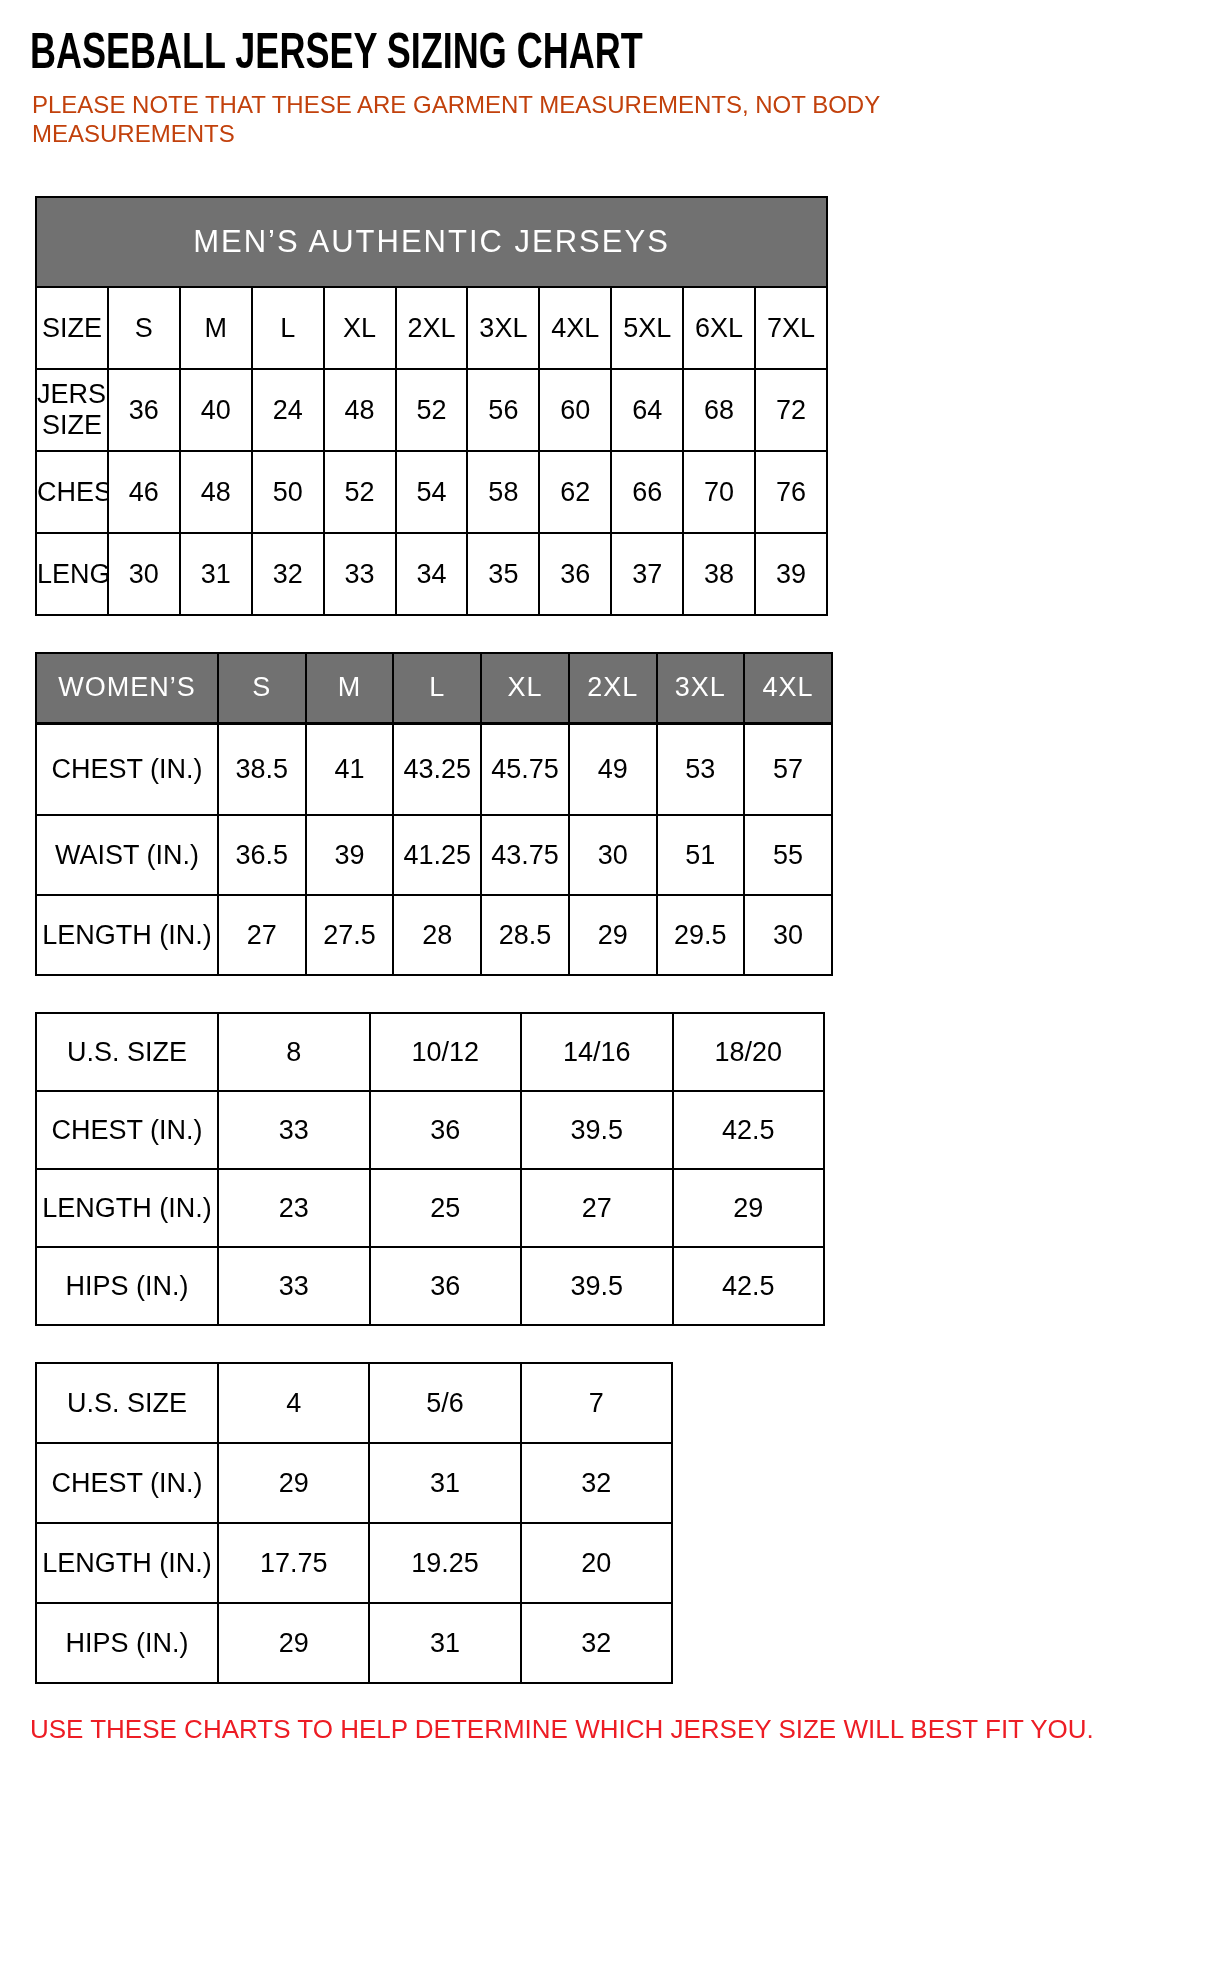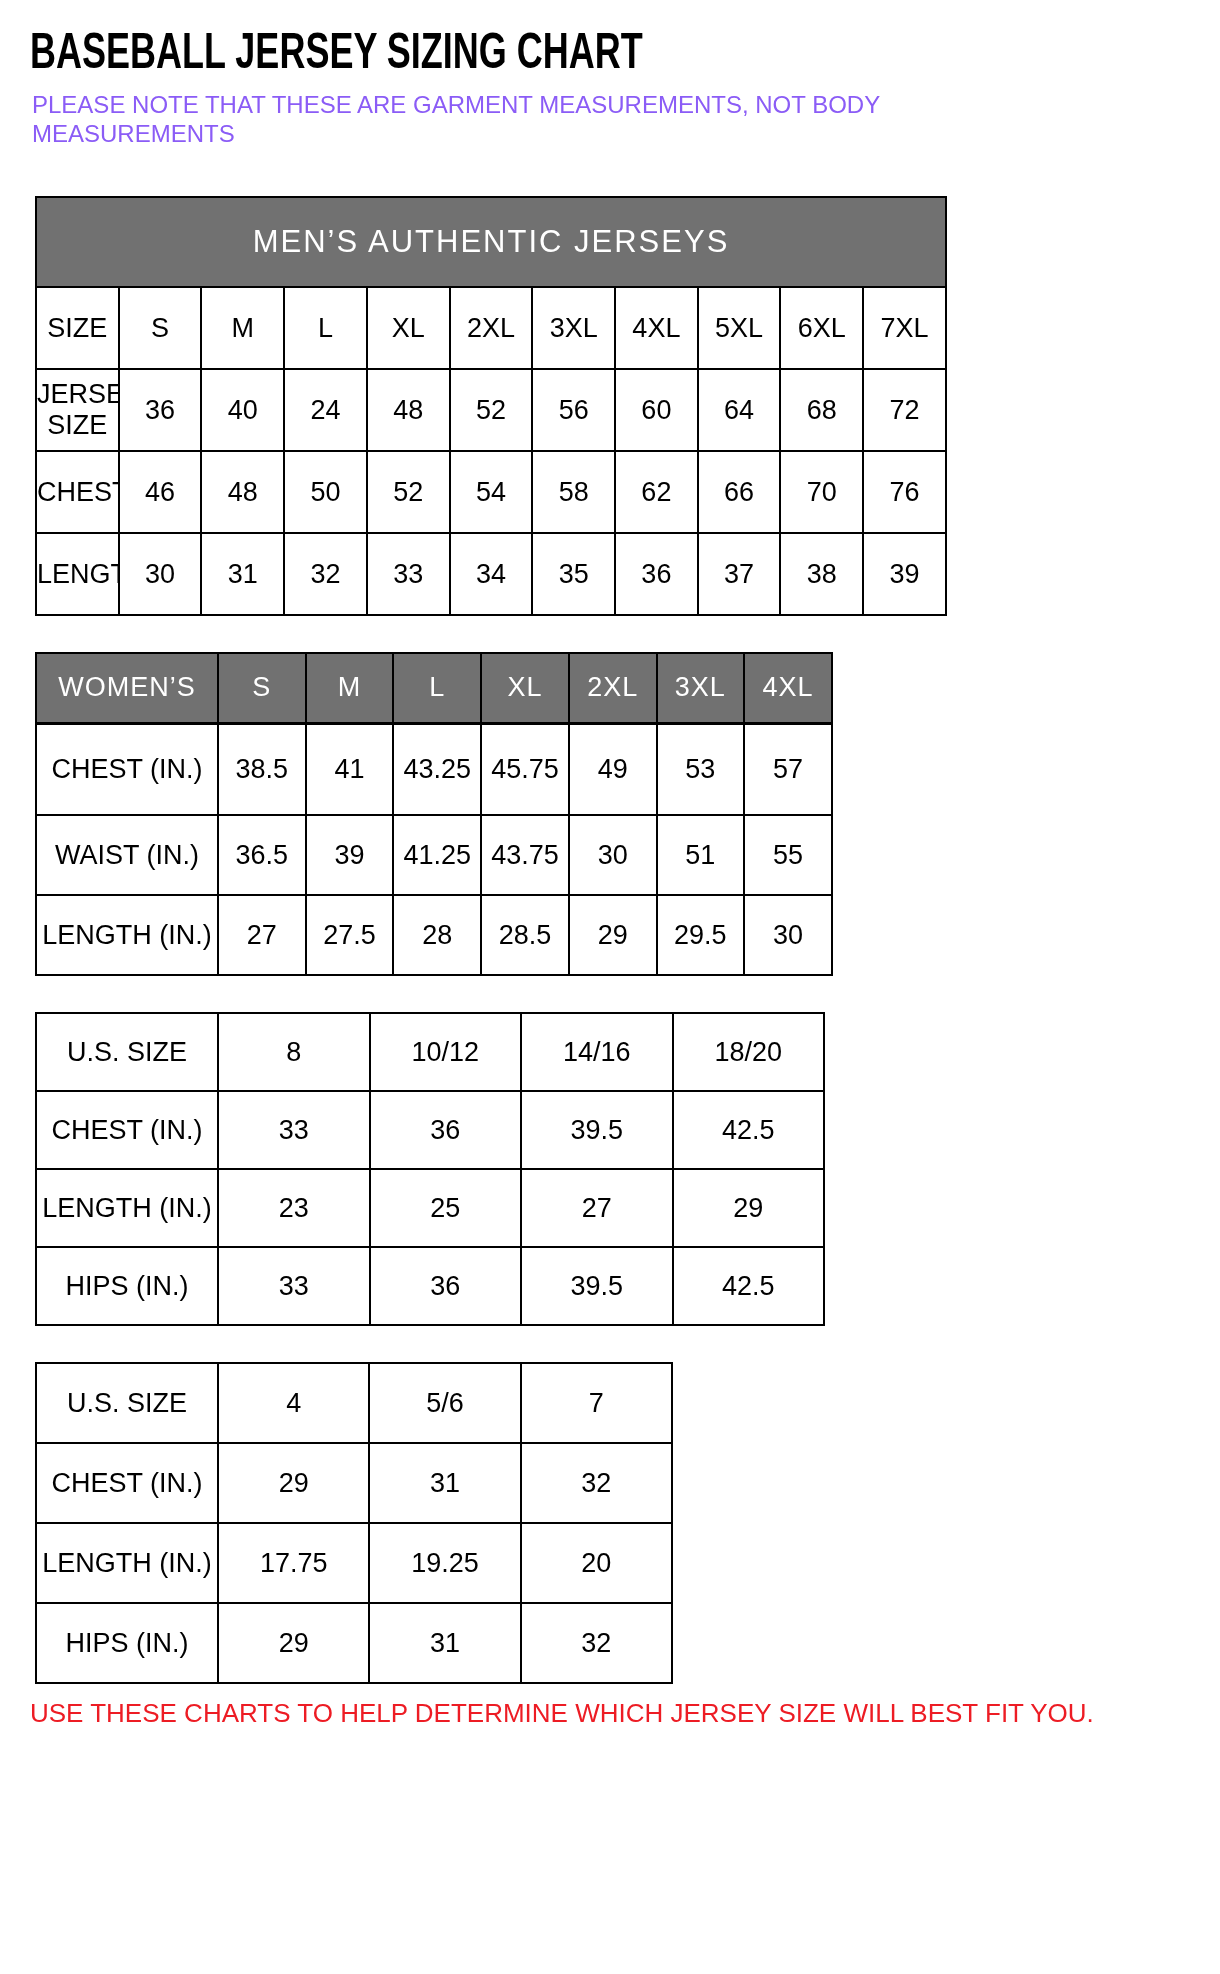--- a/index.html
+++ b/index.html
@@ -21,41 +21,41 @@
     white-space: nowrap;
     transform: scaleX(0.72);
     transform-origin: left center;
     letter-spacing: 0px;
   }
   .note {
     margin: 14px 0 2px 32px;
     width: 900px;
     font-size: 24px;
     line-height: 29px;
-    color: #8b5cf6;
+    color: #c2410c;
   }
   table.size-table {
     border-collapse: collapse;
     table-layout: fixed;
     margin-left: 35px;
   }
   table.size-table th, table.size-table td {
     border: 2px solid #000;
     text-align: center;
     vertical-align: middle;
     font-weight: normal;
     font-size: 27px;
     padding: 0;
     overflow: hidden;
   }
   th.label { white-space: pre-line; line-height: 31px; }
   .gray { background: #717171; color: #ffffff; letter-spacing: 1px; }
   tr.header-row th, tr.header-row td { border-bottom-width: 3px; }
 
-  .t-mens { width: 912px; margin-top: 48px; }
+  .t-mens { width: 793px; margin-top: 48px; }
   .t-mens th.label { width: 182px; }
   .t-mens tbody tr { height: 82px; }
   .t-mens .banner {
     height: 90px;
     background: #717171;
     color: #ffffff;
     font-size: 31px;
     letter-spacing: 2px;
   }
 
@@ -69,21 +69,21 @@
   .t-boys th.label { width: 182px; }
   .t-boys tbody tr { height: 78px; }
   .t-boys tbody tr.header-row { height: 81px; }
 
   .t-pre { width: 638px; margin-top: 36px; }
   .t-pre th.label { width: 182px; }
   .t-pre tbody tr { height: 80px; }
   .t-pre tbody tr.header-row { height: 75px; }
 
   .footer-note {
-    margin: 14px 0 0 30px;
+    margin: 30px 0 0 30px;
     font-size: 26px;
     line-height: 31px;
     color: #ed1c24;
     white-space: nowrap;
   }
 </style>
 </head>
 <body>
 
 <div class="page-title">BASEBALL JERSEY SIZING CHART</div>

